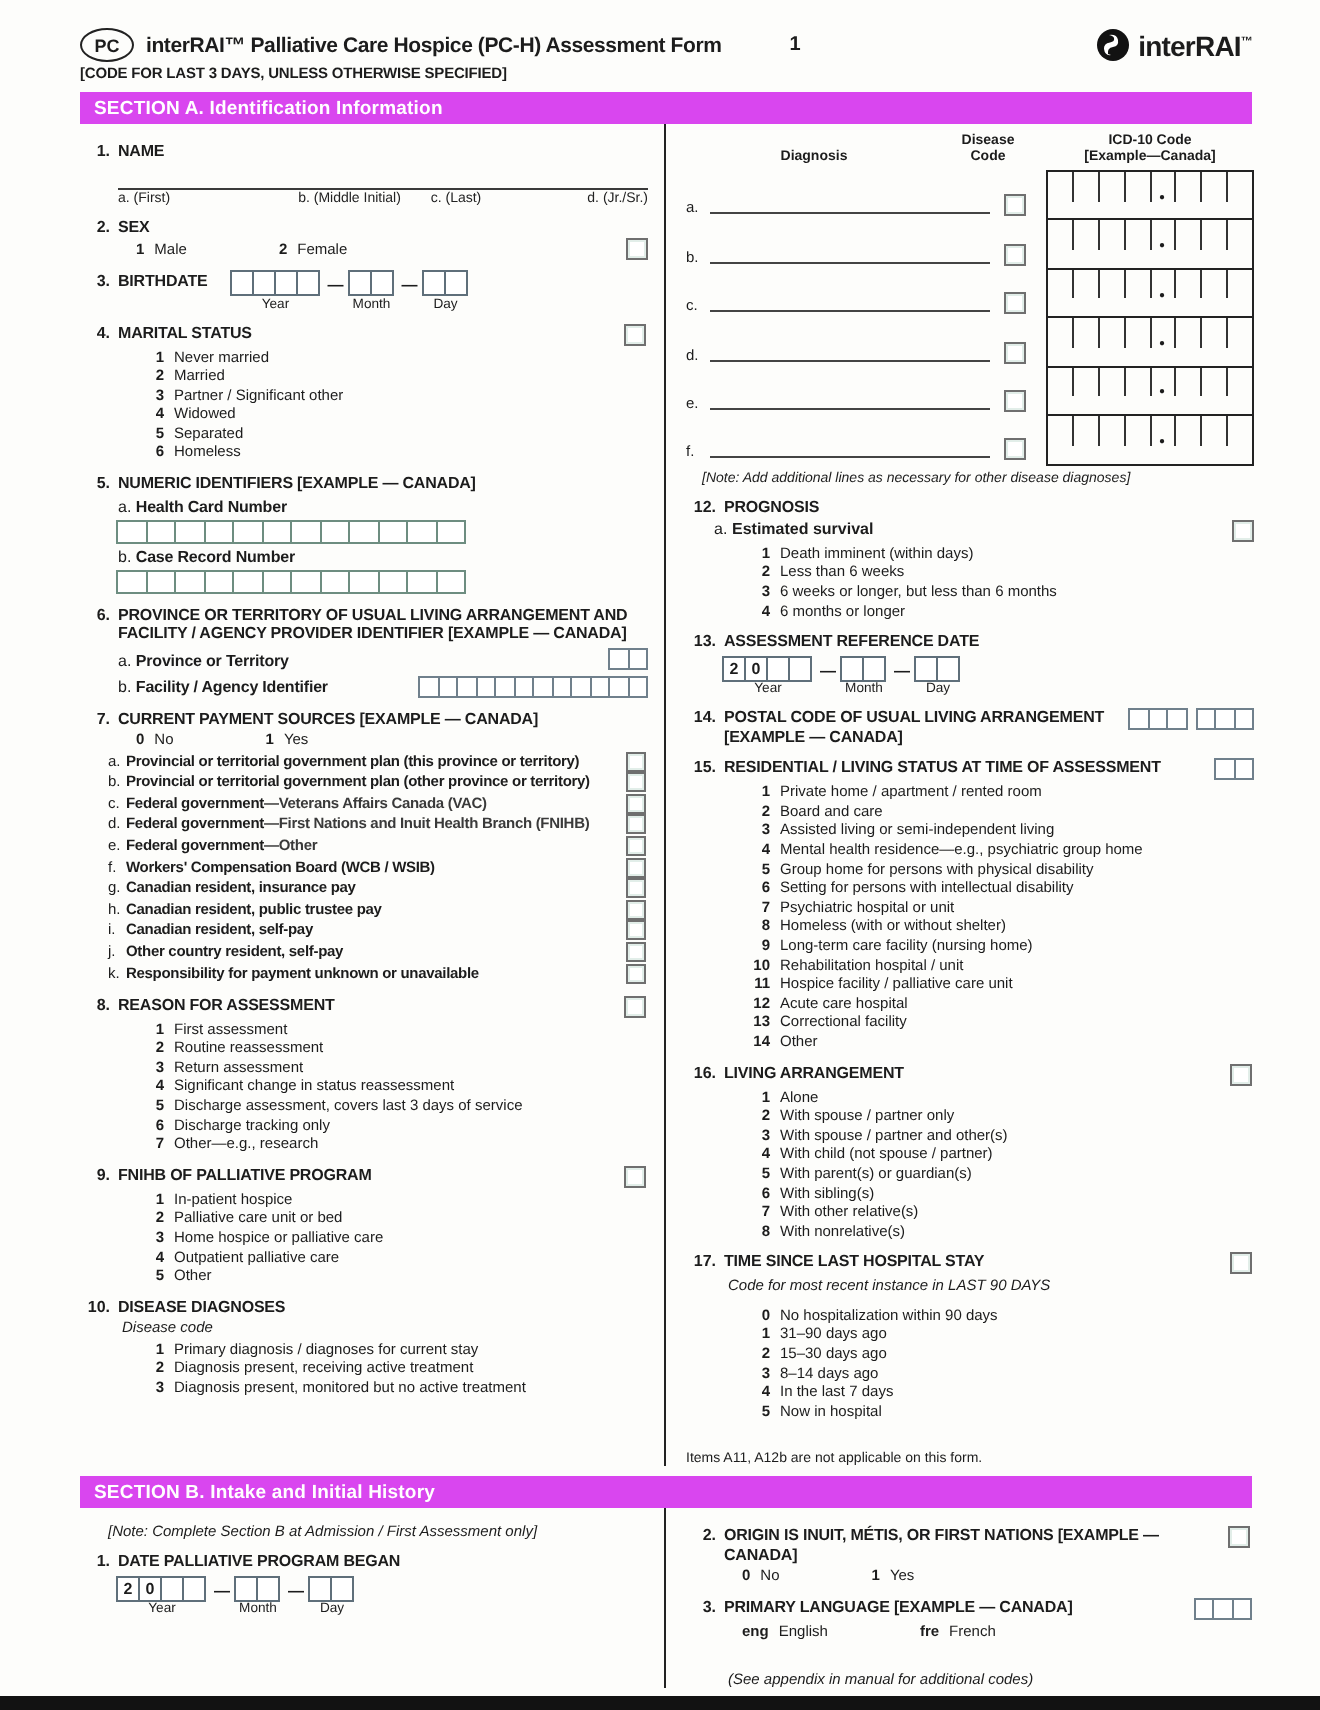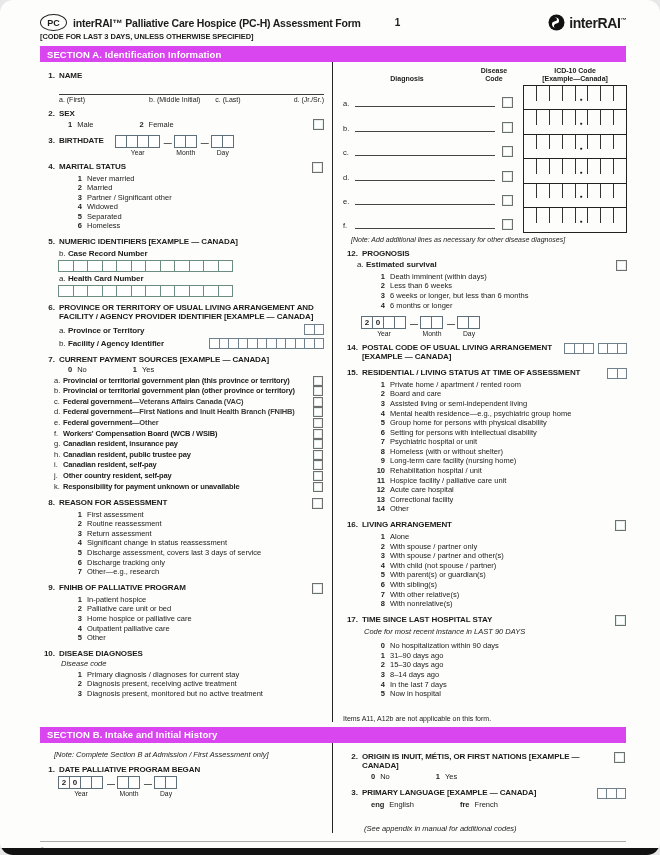--- a/index.html
+++ b/index.html
@@ -1,18 +1,18 @@
 <!DOCTYPE html>
 <html><head>
 <meta charset="utf-8">
 <style>
   * { box-sizing: border-box; margin: 0; padding: 0; }
   html,body { background:#e8e8e8; }
   body { font-family:"Liberation Sans", sans-serif; color:#1c1c1c; }
-  .page { position:relative; width:660px; height:855px; margin:0 auto; background:#fdfdfb; overflow:hidden; padding:14px 34px 0 40px;border-radius:13px; }
+  .page { position:relative; width:660px; height:855px; margin:0 auto; background:#fdfdfb; overflow:hidden; padding:14px 34px 0 40px; }
 
   
   .hdr { display:flex; align-items:center; }
   .badge { width:27px; height:17px; border:1.4px solid #222; border-radius:50%; font-weight:bold; font-size:9px; display:flex; align-items:center; justify-content:center; flex:none; margin-right:6px; }
   .htitle { font-weight:bold; font-size:10.5px; letter-spacing:-0.2px; }
   .pagenum { font-weight:bold; font-size:10px; margin-left:34px; }
   .logo { margin-left:auto; display:flex; align-items:center; }
   .logo-text { font-weight:bold; font-size:14px; letter-spacing:-0.4px; margin-left:4px; }
   .logo-tm { font-size:6px; vertical-align:super; font-weight:bold; }
   .subtitle { font-weight:bold; font-size:7.5px; margin:1px 0 0 0; letter-spacing:-0.1px; }
@@ -230,38 +230,38 @@
               <span>Homeless</span>
             </div>
           </div>
         </div>
         <div class="item">
           <div class="trow">
             <span class="inum">5.</span>
             <span class="ititle grow">NUMERIC IDENTIFIERS [EXAMPLE — CANADA]</span>
           </div>
           <div class="sub">
+            <div class="sublabel">a. <b>Health Card Number</b></div>
+            <span class="brow">
+              <span class="bbox"></span>
+              <span class="bbox"></span>
+              <span class="bbox"></span>
+              <span class="bbox"></span>
+              <span class="bbox"></span>
+              <span class="bbox"></span>
+              <span class="bbox"></span>
+              <span class="bbox"></span>
+              <span class="bbox"></span>
+              <span class="bbox"></span>
+              <span class="bbox"></span>
+              <span class="bbox"></span>
+            </span>
+          </div>
+          <div class="sub">
             <div class="sublabel">b. <b>Case Record Number</b></div>
-            <span class="brow">
-              <span class="bbox"></span>
-              <span class="bbox"></span>
-              <span class="bbox"></span>
-              <span class="bbox"></span>
-              <span class="bbox"></span>
-              <span class="bbox"></span>
-              <span class="bbox"></span>
-              <span class="bbox"></span>
-              <span class="bbox"></span>
-              <span class="bbox"></span>
-              <span class="bbox"></span>
-              <span class="bbox"></span>
-            </span>
-          </div>
-          <div class="sub">
-            <div class="sublabel">a. <b>Health Card Number</b></div>
             <span class="brow">
               <span class="bbox"></span>
               <span class="bbox"></span>
               <span class="bbox"></span>
               <span class="bbox"></span>
               <span class="bbox"></span>
               <span class="bbox"></span>
               <span class="bbox"></span>
               <span class="bbox"></span>
               <span class="bbox"></span>
@@ -595,20 +595,24 @@
               <span class="optc">3</span>
               <span>6 weeks or longer, but less than 6 months</span>
             </div>
             <div class="opt">
               <span class="optc">4</span>
               <span>6 months or longer</span>
             </div>
           </div>
         </div>
         <div class="item">
+          <div class="trow">
+            <span class="inum">13.</span>
+            <span class="ititle grow">ASSESSMENT REFERENCE DATE</span>
+          </div>
           <span class="date indent">
             <span class="dgrp">
               <span class="dboxes">
                 <span class="dbox">2</span>
                 <span class="dbox">0</span>
                 <span class="dbox"></span>
                 <span class="dbox"></span>
               </span>
               <span class="dlabel">Year</span>
             </span>

